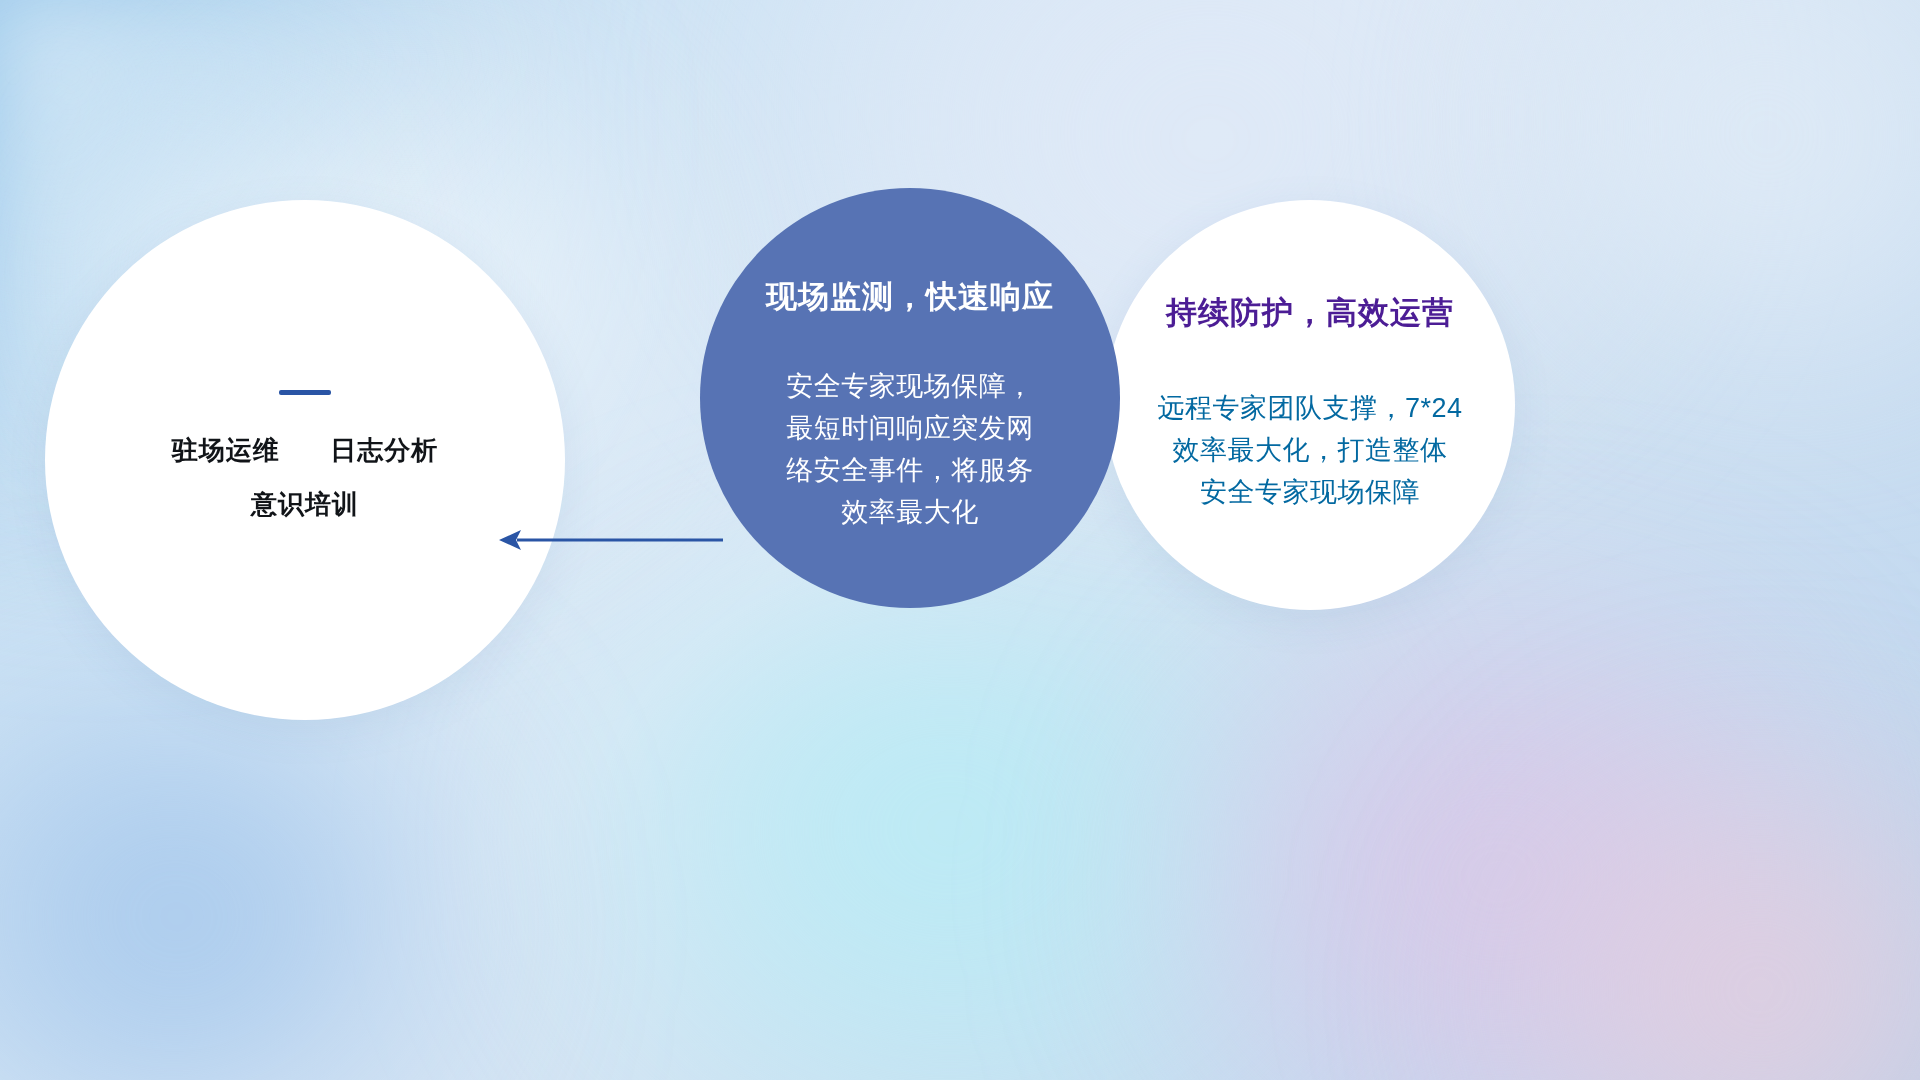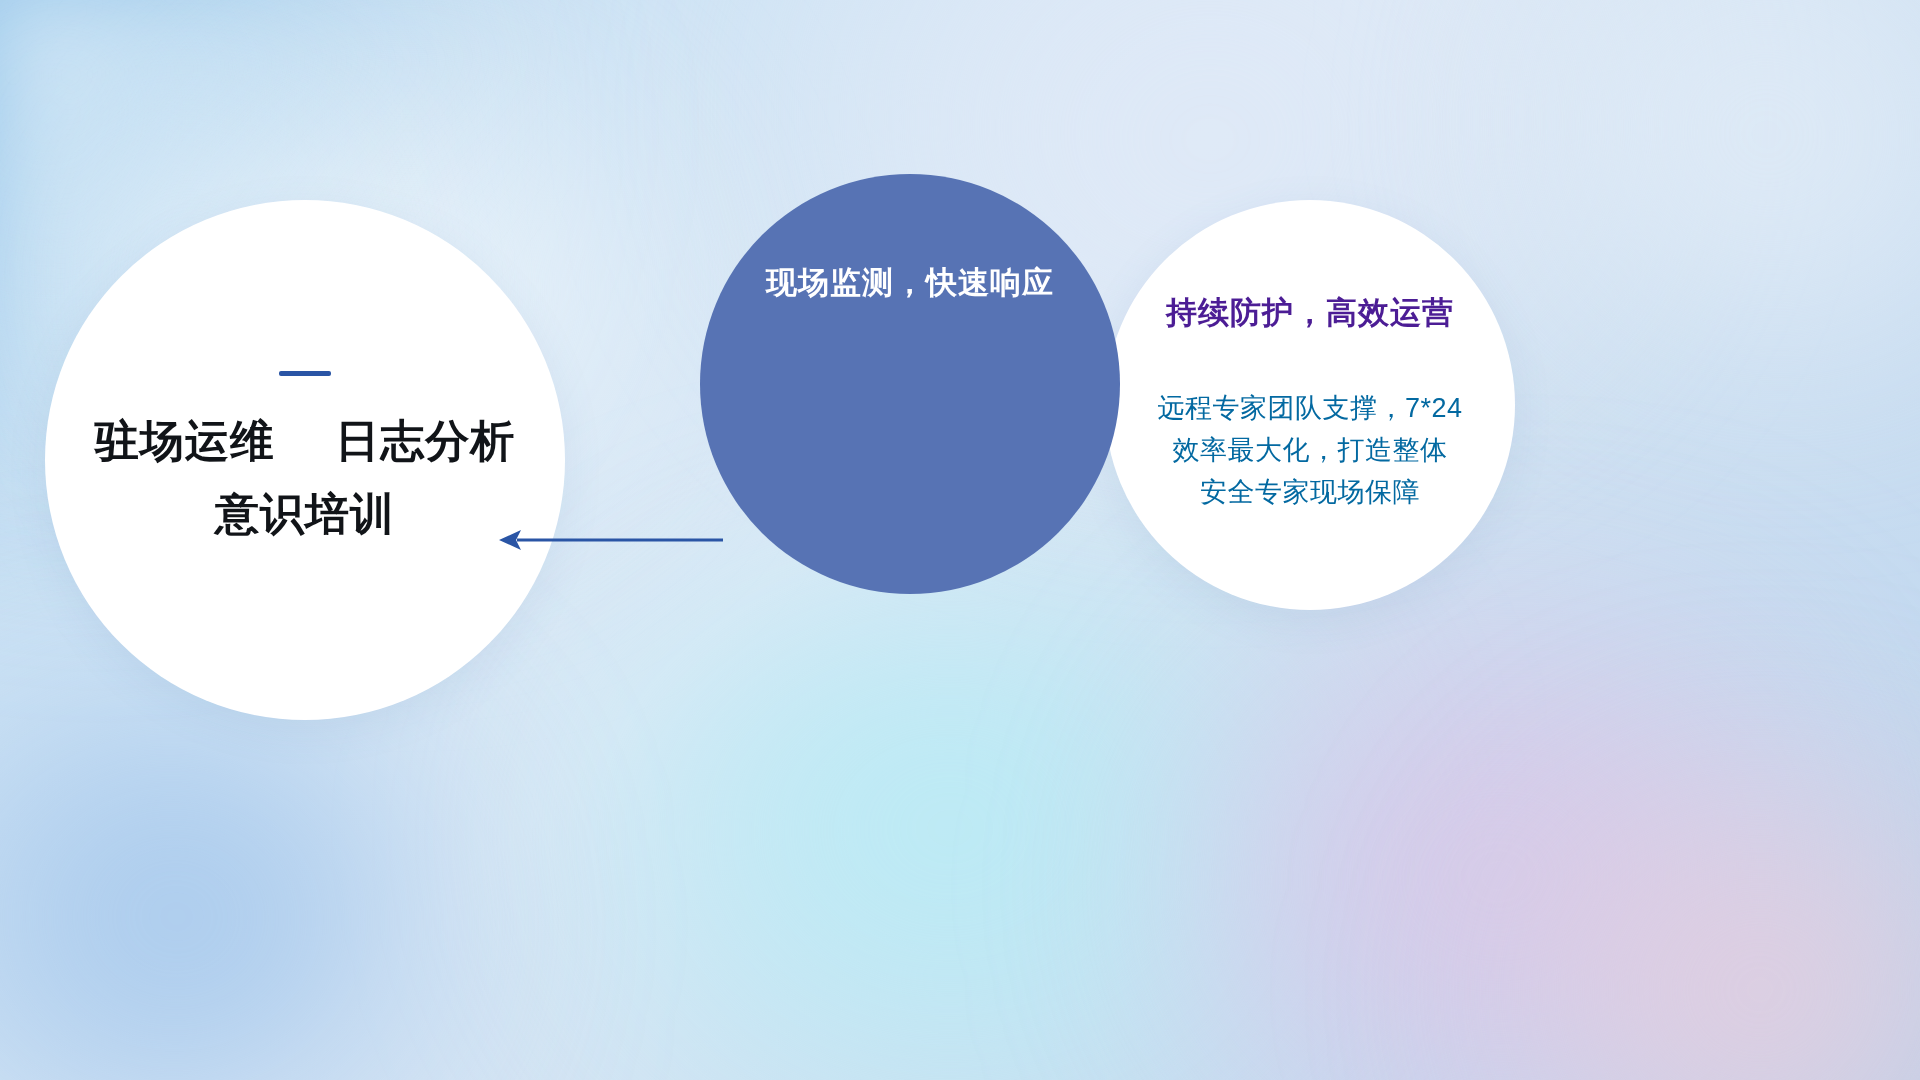--- a/index.html
+++ b/index.html
@@ -39,28 +39,28 @@
   
   .circle{position:absolute;border-radius:50%;display:flex;flex-direction:column;
           align-items:center;justify-content:center;box-sizing:border-box;}
 
   #circle-left{
     left:45px;top:200px;width:520px;height:520px;background:#ffffff;
     box-shadow:0 10px 40px rgba(90,130,180,0.10);
   }
   .dash{width:52px;height:5px;background:#2a55a5;border-radius:2px;margin-bottom:42px;}
   .kw-line{
-    color:#111418;font-weight:bold;font-size:44px;letter-spacing:1px;
+    color:#111418;font-weight:bold;font-size:26px;letter-spacing:1px;
     line-height:1.05;white-space:nowrap;margin:0 0 26px 0;
   }
   .kw-line:last-child{margin-bottom:12px;}
   .kw-gap{display:inline-block;width:34px;}
 
   #circle-mid{
-    left:700px;top:174px;width:420px;height:420px;background:#5773b4;
+    left:700px;top:188px;width:420px;height:420px;background:#5773b4;
     border-radius:50%;
     z-index:3;
   }
   #circle-right{
     left:1105px;top:200px;width:410px;height:410px;background:#ffffff;
     z-index:2;box-shadow:0 10px 40px rgba(90,130,180,0.10);
   }
 
   .card-inner{display:flex;flex-direction:column;align-items:center;justify-content:flex-start;
               box-sizing:border-box;width:100%;height:100%;padding-top:96px;}
@@ -122,16 +122,22 @@
         <div class="nowrap">远程专家团队支撑，7*24</div>
         <div class="nowrap">效率最大化，打造整体</div>
         <div class="nowrap">安全专家现场保障</div>
       </div>
     </div>
   </div>
 
   <div class="circle" id="circle-mid">
     <div class="card-inner">
       <div class="card-title" id="mid-title">现场监测，快速响应</div>
+      <div class="card-body" id="mid-body">
+        <div class="nowrap">安全专家现场保障，</div>
+        <div class="nowrap">最短时间响应突发网</div>
+        <div class="nowrap">络安全事件，将服务</div>
+        <div class="nowrap">效率最大化</div>
+      </div>
     </div>
   </div>
 
 </div>
 
 </body></html>

